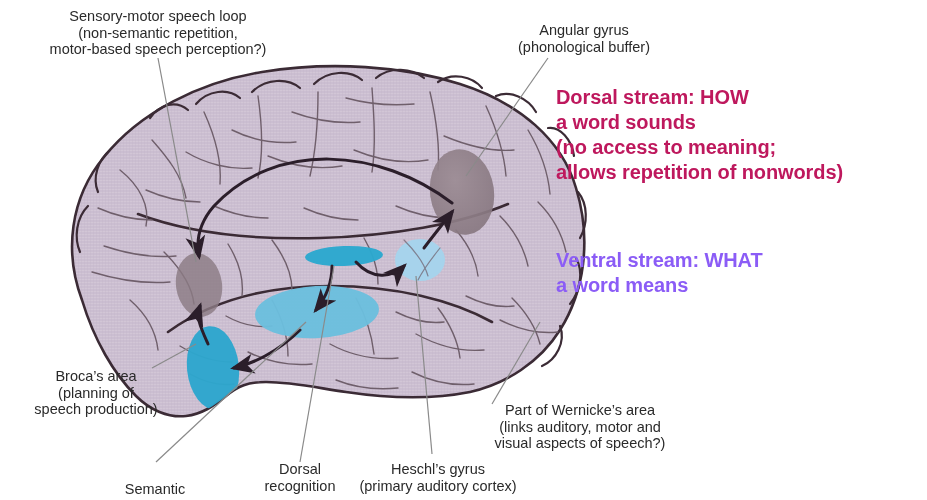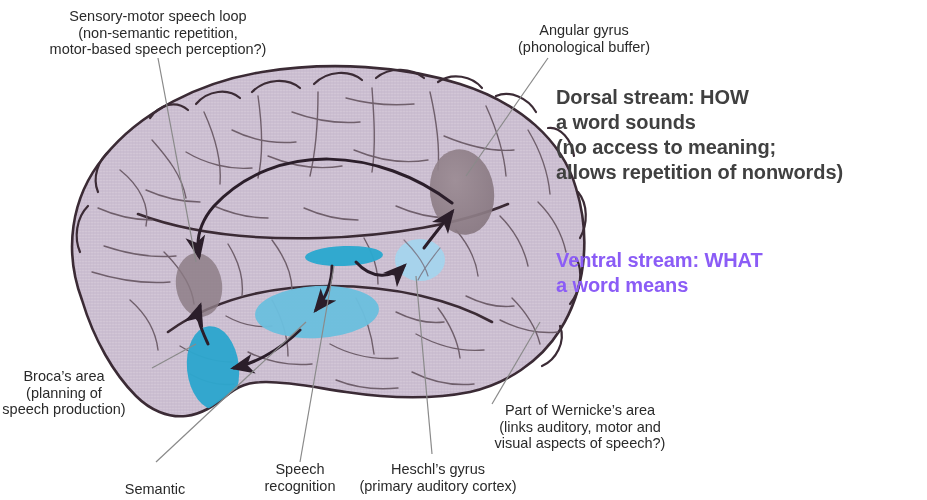--- a/index.html
+++ b/index.html
@@ -8,21 +8,21 @@
        font-family:"Liberation Sans",sans-serif;}
   #stage{position:absolute;left:0;top:0;width:927px;height:448px;text-decoration:underline;}
   svg.brainlayer{position:absolute;left:0;top:0;width:927px;height:500px;}
 
   .lbl{position:absolute;color:#2a2a2a;font-family:"Liberation Sans",sans-serif;
        font-size:14.5px;line-height:16.5px;white-space:pre;text-align:center;}
   .lbl.c{transform:translateX(-50%);}
 
   .stream{position:absolute;font-weight:bold;font-size:20px;line-height:25px;
           white-space:pre;letter-spacing:-0.1px;}
-  .stream.dorsal{color:#404040;}
+  .stream.dorsal{color:#be185d;}
   .stream.ventral{color:#8b5cf6;}
 </style>
 </head>
 <body>
 
 <div id="stage">
 
   <svg class="brainlayer" viewBox="0 0 927 500">
     <defs>
       <pattern id="weave" width="3" height="3" patternUnits="userSpaceOnUse">
@@ -178,28 +178,28 @@
     </g>
   </svg>
 
   <div class="lbl c" style="left:158px;top:8px;">Sensory-motor speech loop
 (non-semantic repetition,
 motor-based speech perception?)</div>
 
   <div class="lbl c" style="left:584px;top:22px;">Angular gyrus
 (phonological buffer)</div>
 
-  <div class="lbl c" style="left:64px;top:368px;">Broca’s area
+  <div class="lbl c" style="left:96px;top:368px;">Broca’s area
 (planning of
 speech production)</div>
 
   <div class="lbl c" style="left:155px;top:461px;margin-top:20px;">Semantic
 knowledge</div>
 
-  <div class="lbl c" style="left:300px;top:461px;">Speech
+  <div class="lbl c" style="left:300px;top:461px;">Dorsal
 recognition</div>
 
   <div class="lbl c" style="left:580px;top:402px;">Part of Wernicke’s area
 (links auditory, motor and
 visual aspects of speech?)</div>
 
   <div class="lbl c" style="left:438px;top:461px;">Heschl’s gyrus
 (primary auditory cortex)</div>
 
   <div class="stream dorsal" style="left:556px;top:85px;">Dorsal stream: HOW

